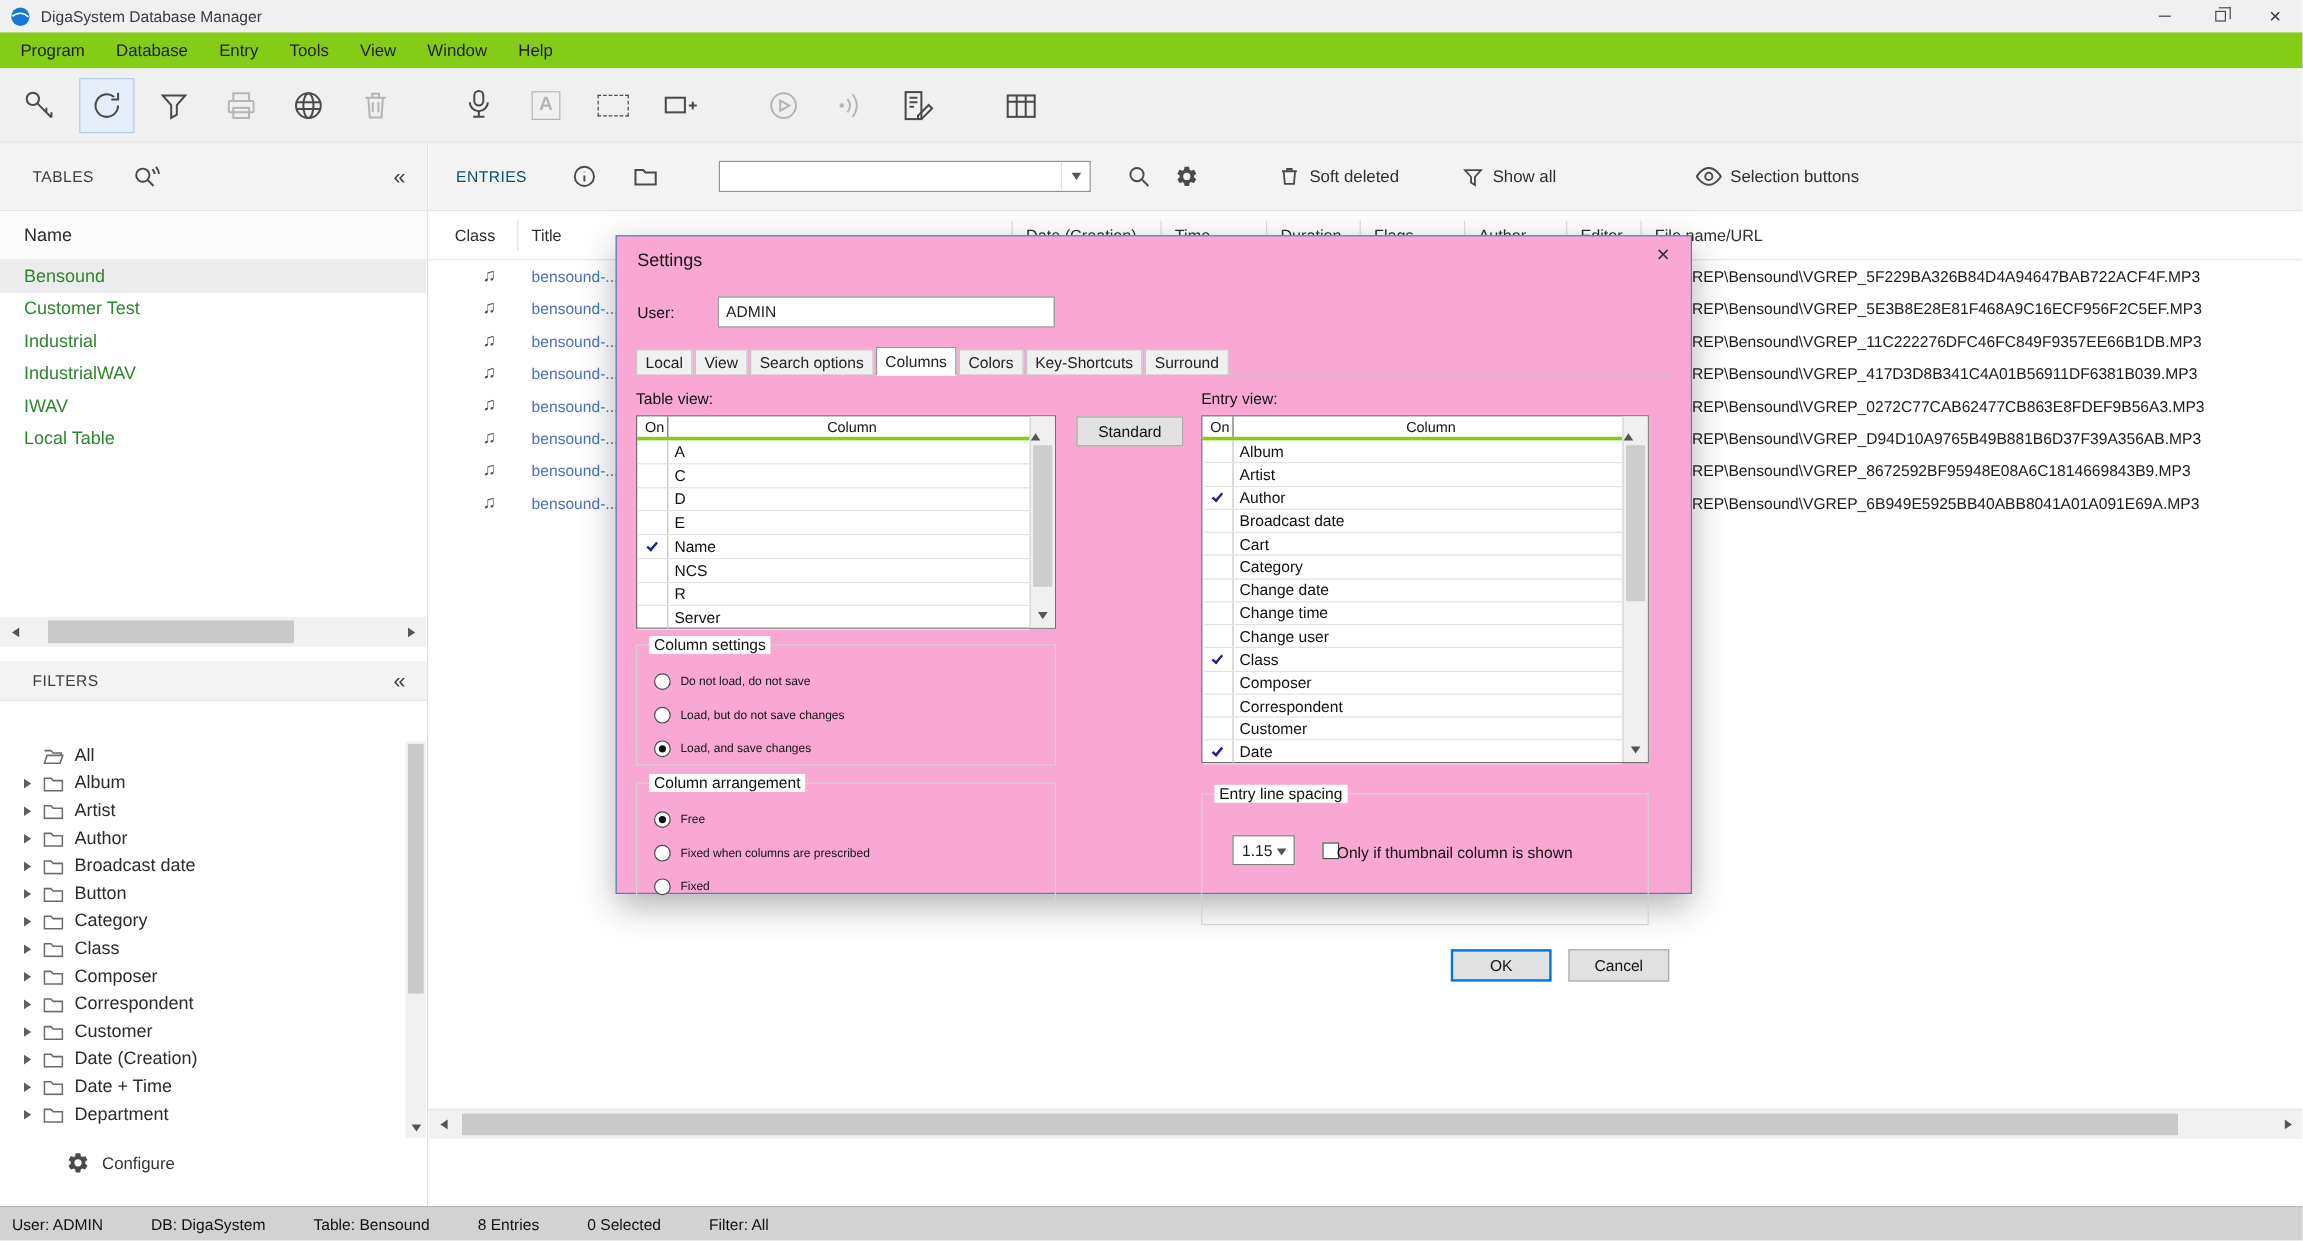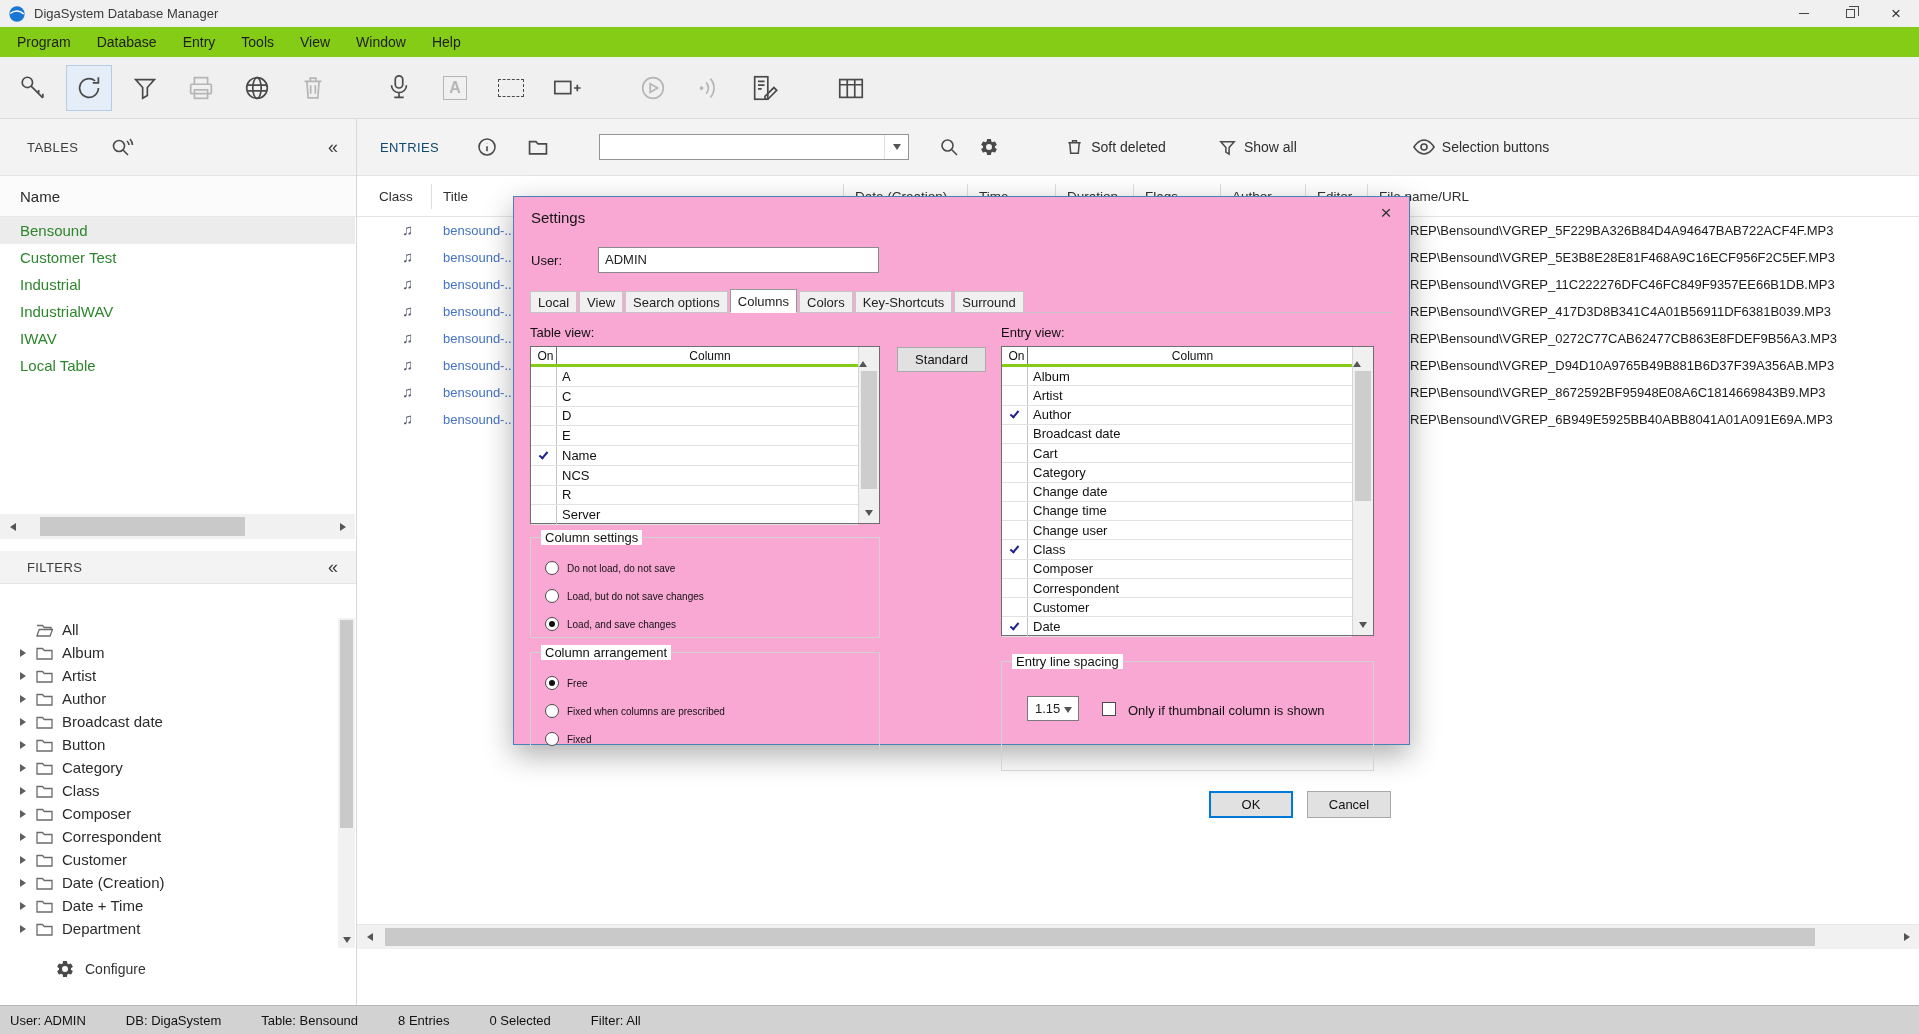--- a/index.html
+++ b/index.html
@@ -147,21 +147,21 @@
   #grp-els    { left:487px; top:464px; width:373px; height:110px; }
   .radio-row { display:flex; align-items:center; height:28px; padding-left:14px; }
   .grp .rows { padding-top:16px; }
   .radio { width:14px; height:14px; border:1px solid #4a4a4a; border-radius:50%; background:#fff; position:relative; margin-right:8px; flex:none; }
   .radio.on::after { content:""; position:absolute; left:3px; top:3px; width:6px; height:6px; border-radius:50%; background:#111; }
   .radio-label { font-size:10px; color:#111; }
   .cbx { width:14px; height:14px; border:1px solid #4a4a4a; background:#fff; display:inline-block; }
   .sel-box { position:absolute; left:25px; top:34px; width:52px; height:25px; border:1px solid #7a7a7a; background:#fff; font-size:13px; line-height:23px; padding-left:7px; }
   .sel-box .tri { position:absolute; right:6px; top:10px; }
   #els-cbx { position:absolute; left:100px; top:40px; }
-  #els-cbx-lab { position:absolute; left:126px; top:41px; font-size:13px; color:#111; }
+  #els-cbx-lab { position:absolute; left:112px; top:41px; font-size:13px; color:#111; }
 
   .btn { position:absolute; width:84px; height:27px; background:#e1e1e1; border:1px solid #a8a8a8; font-size:13px; text-align:center; line-height:25px; color:#111; }
   #btn-ok { left:695px; top:594px; border:2px solid #0078d7; line-height:23px; }
   #btn-cancel { left:793px; top:594px; }
 </style>
 </head>
 <body>
 
 <div id="app">
 

